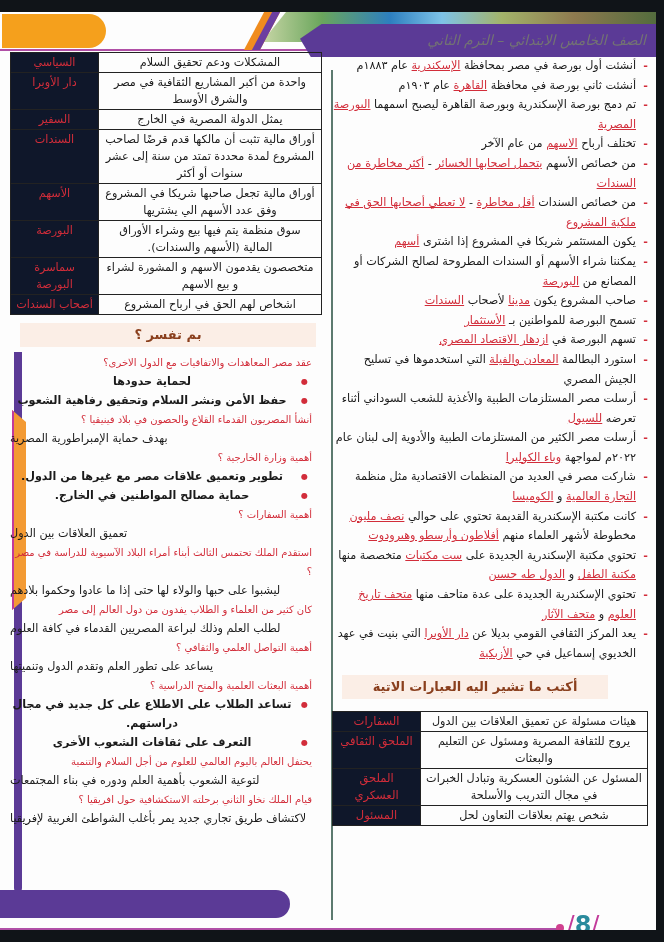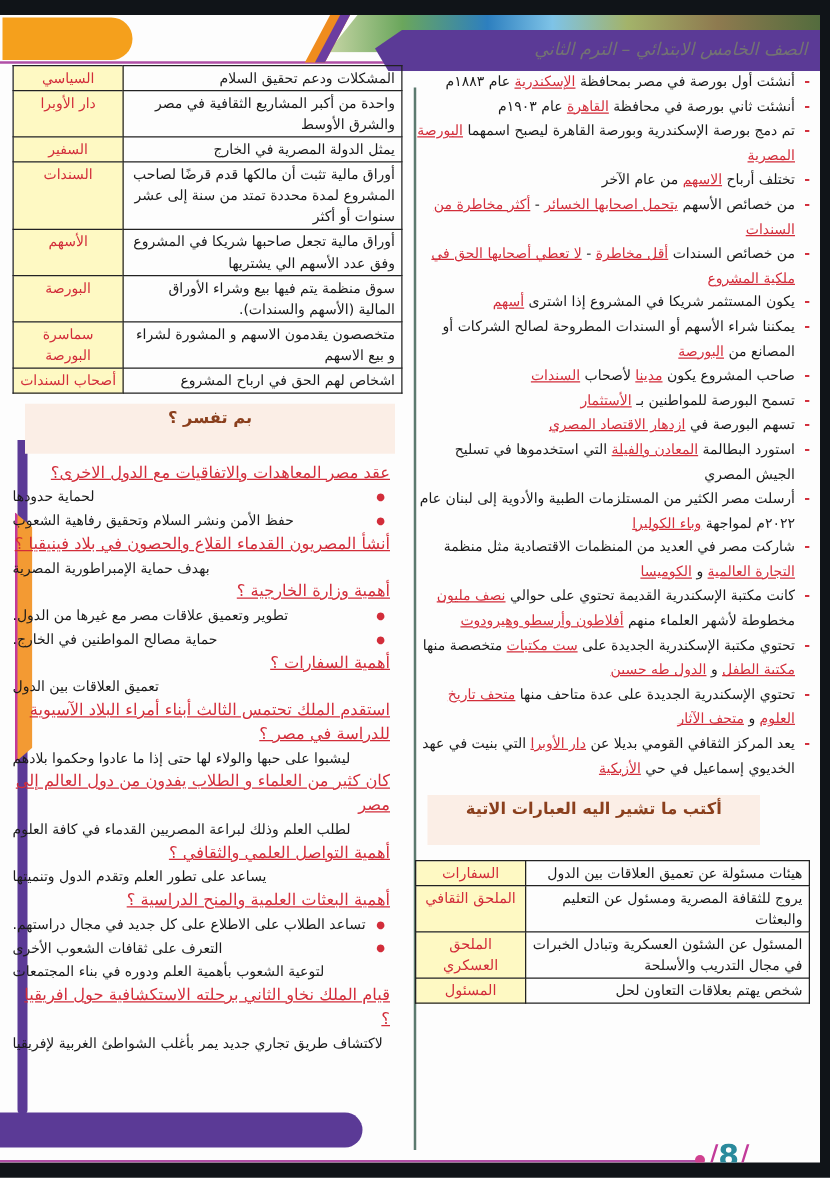--- a/index.html
+++ b/index.html
@@ -35,36 +35,36 @@
   
   .foot-band { position: absolute; left: 0; top: 878px; width: 290px; height: 28px; background: #5b3a96; border-radius: 0 16px 16px 0; }
   .foot-line { position: absolute; left: 0; top: 916px; width: 560px; height: 2px; background: #b04fa6; }
   .foot-dot { position: absolute; left: 556px; top: 912px; width: 8px; height: 8px; border-radius: 50%; background: #d0408f; }
   .page-num { position: absolute; left: 566px; top: 898px; width: 34px; height: 30px; font-size: 24px; color: #2a8a9c; font-weight: bold; text-align: center; line-height: 30px; }
   .page-num::before, .page-num::after { content: "/"; color: #c23a9a; font-weight: normal; }
 
   
   table { border-collapse: collapse; width: 100%; }
   td { border: 1px solid #222; font-size: 11.2px; line-height: 17px; padding: 1px 5px; vertical-align: top; }
-  td.term { color: #d22d3a; background: #fef9c3; text-align: center; width: 88px; font-size: 11.5px; }
-  td.def { text-align: right; }
+  td.term { color: #d22d3a; background: #0f172a; text-align: center; width: 88px; font-size: 11.5px; }
+  td.def { text-align: center; }
   .tbl-top td { font-size: 11.2px; }
 
   
   ul.dash { list-style: none; }
   ul.dash li { position: relative; padding-right: 12px; font-size: 11.2px; line-height: 19.6px; }
   ul.dash li::before { content: "-"; position: absolute; right: 0; top: 0; color: #d22d3a; font-weight: bold; }
   .hl { color: #d22d3a; text-decoration: underline; text-decoration-color: #d22d3a; }
 
-  .section-title { background: #fbeee6; color: #8a3f1d; font-weight: bold; font-size: 13px; text-align: center; height: 40px; line-height: 24px; margin: 8px 6px 6px 10px; }
-
-  .q { color: #d22d3a; text-decoration: underline; font-size: 13px; line-height: 19px; text-align: right; }
+  .section-title { background: #fbeee6; color: #8a3f1d; font-weight: bold; font-size: 13px; text-align: center; height: 24px; line-height: 24px; margin: 8px 6px 6px 10px; }
+
+  .q { color: #d22d3a; font-size: 10px; line-height: 19px; text-align: right; }
   .a { font-size: 11.2px; line-height: 19px; text-align: left; }
   ul.dot { list-style: none; }
-  ul.dot li { position: relative; padding-right: 18px; font-size: 11.2px; line-height: 19px; text-align: left; }
+  ul.dot li { position: relative; padding-right: 18px; font-size: 11.2px; line-height: 19px; text-align: center; font-weight: bold; }
   ul.dot li::before { content: "●"; position: absolute; right: 4px; top: 0; color: #d22d3a; font-size: 8px; }
 </style>
 </head>
 <body>
 
 <div class="page">
 
   <div class="hdr-orange"></div>
   <div class="hdr-line"></div>
   <div class="hdr-dot"></div>
@@ -136,40 +136,42 @@
         <div class="a">ليشبوا على حبها والولاء لها حتى إذا ما عادوا وحكموا بلادهم</div>
         <div class="q">كان كثير من العلماء و الطلاب يفدون من دول العالم إلى مصر</div>
         <div class="a">لطلب العلم وذلك لبراعة المصريين القدماء في كافة العلوم</div>
         <div class="q">أهمية التواصل العلمي والثقافي ؟</div>
         <div class="a">يساعد على تطور العلم وتقدم الدول وتنميتها</div>
         <div class="q">أهمية البعثات العلمية والمنح الدراسية ؟</div>
         <ul class="dot">
           <li>تساعد الطلاب على الاطلاع على كل جديد في مجال دراستهم.</li>
           <li>التعرف على ثقافات الشعوب الأخرى</li>
         </ul>
+        <div class="q">يحتفل العالم باليوم العالمي للعلوم من أجل السلام والتنمية</div>
         <div class="a">لتوعية الشعوب بأهمية العلم ودوره في بناء المجتمعات</div>
         <div class="q">قيام الملك نخاو الثاني برحلته الاستكشافية حول افريقيا ؟</div>
         <div class="a">لاكتشاف طريق تجاري جديد يمر بأغلب الشواطئ الغربية لإفريقيا</div>
       </div>
   </div>
 
   <div class="col-right">
     <ul class="dash" id="facts-list">
         <li><span>أنشئت أول بورصة في مصر بمحافظة </span><span class="hl">الإسكندرية</span><span> عام ١٨٨٣م</span></li>
         <li><span>أنشئت ثاني بورصة في محافظة </span><span class="hl">القاهرة</span><span> عام ١٩٠٣م</span></li>
         <li><span>تم دمج بورصة الإسكندرية وبورصة القاهرة ليصبح اسمهما </span><span class="hl">البورصة المصرية</span></li>
         <li><span>تختلف أرباح </span><span class="hl">الاسهم</span><span> من عام الآخر</span></li>
         <li><span>من خصائص الأسهم </span><span class="hl">يتحمل اصحابها الخسائر</span><span> - </span><span class="hl">أكثر مخاطرة من السندات</span></li>
         <li><span>من خصائص السندات </span><span class="hl">أقل مخاطرة</span><span> - </span><span class="hl">لا تعطي أصحابها الحق في ملكية المشروع</span></li>
         <li><span>يكون المستثمر شريكا في المشروع إذا اشترى </span><span class="hl">أسهم</span></li>
         <li><span>يمكننا شراء الأسهم أو السندات المطروحة لصالح الشركات أو المصانع من </span><span class="hl">البورصة</span></li>
         <li><span>صاحب المشروع يكون </span><span class="hl">مدينا</span><span> لأصحاب </span><span class="hl">السندات</span></li>
         <li><span>تسمح البورصة للمواطنين بـ </span><span class="hl">الأستثمار</span></li>
         <li><span>تسهم البورصة في </span><span class="hl">ازدهار الاقتصاد المصري</span></li>
         <li><span>استورد البطالمة </span><span class="hl">المعادن والفيلة</span><span> التي استخدموها في تسليح الجيش المصري</span></li>
+        <li><span>أرسلت مصر المستلزمات الطبية والأغذية للشعب السوداني أثناء تعرضه </span><span class="hl">للسيول</span></li>
         <li><span>أرسلت مصر الكثير من المستلزمات الطبية والأدوية إلى لبنان عام ٢٠٢٢م لمواجهة </span><span class="hl">وباء الكوليرا</span></li>
         <li><span>شاركت مصر في العديد من المنظمات الاقتصادية مثل منظمة </span><span class="hl">التجارة العالمية</span><span> و </span><span class="hl">الكوميسا</span></li>
         <li><span>كانت مكتبة الإسكندرية القديمة تحتوي على حوالي </span><span class="hl">نصف مليون</span><span> مخطوطة لأشهر العلماء منهم </span><span class="hl">أفلاطون وأرسطو وهيرودوت</span></li>
         <li><span>تحتوي مكتبة الإسكندرية الجديدة على </span><span class="hl">ست مكتبات</span><span> متخصصة منها </span><span class="hl">مكتبة الطفل</span><span> و </span><span class="hl">الدول طه حسين</span></li>
         <li><span>تحتوي الإسكندرية الجديدة على عدة متاحف منها </span><span class="hl">متحف تاريخ العلوم</span><span> و </span><span class="hl">متحف الآثار</span></li>
         <li><span>يعد المركز الثقافي القومي بديلا عن </span><span class="hl">دار الأوبرا</span><span> التي بنيت في عهد الخديوي إسماعيل في حي </span><span class="hl">الأزبكية</span></li>
       </ul>
     <div class="section-title" style="margin:12px 40px 12px 10px;">أكتب ما تشير اليه العبارات الاتية</div>
     <table>
       <tbody id="write-table-body">

